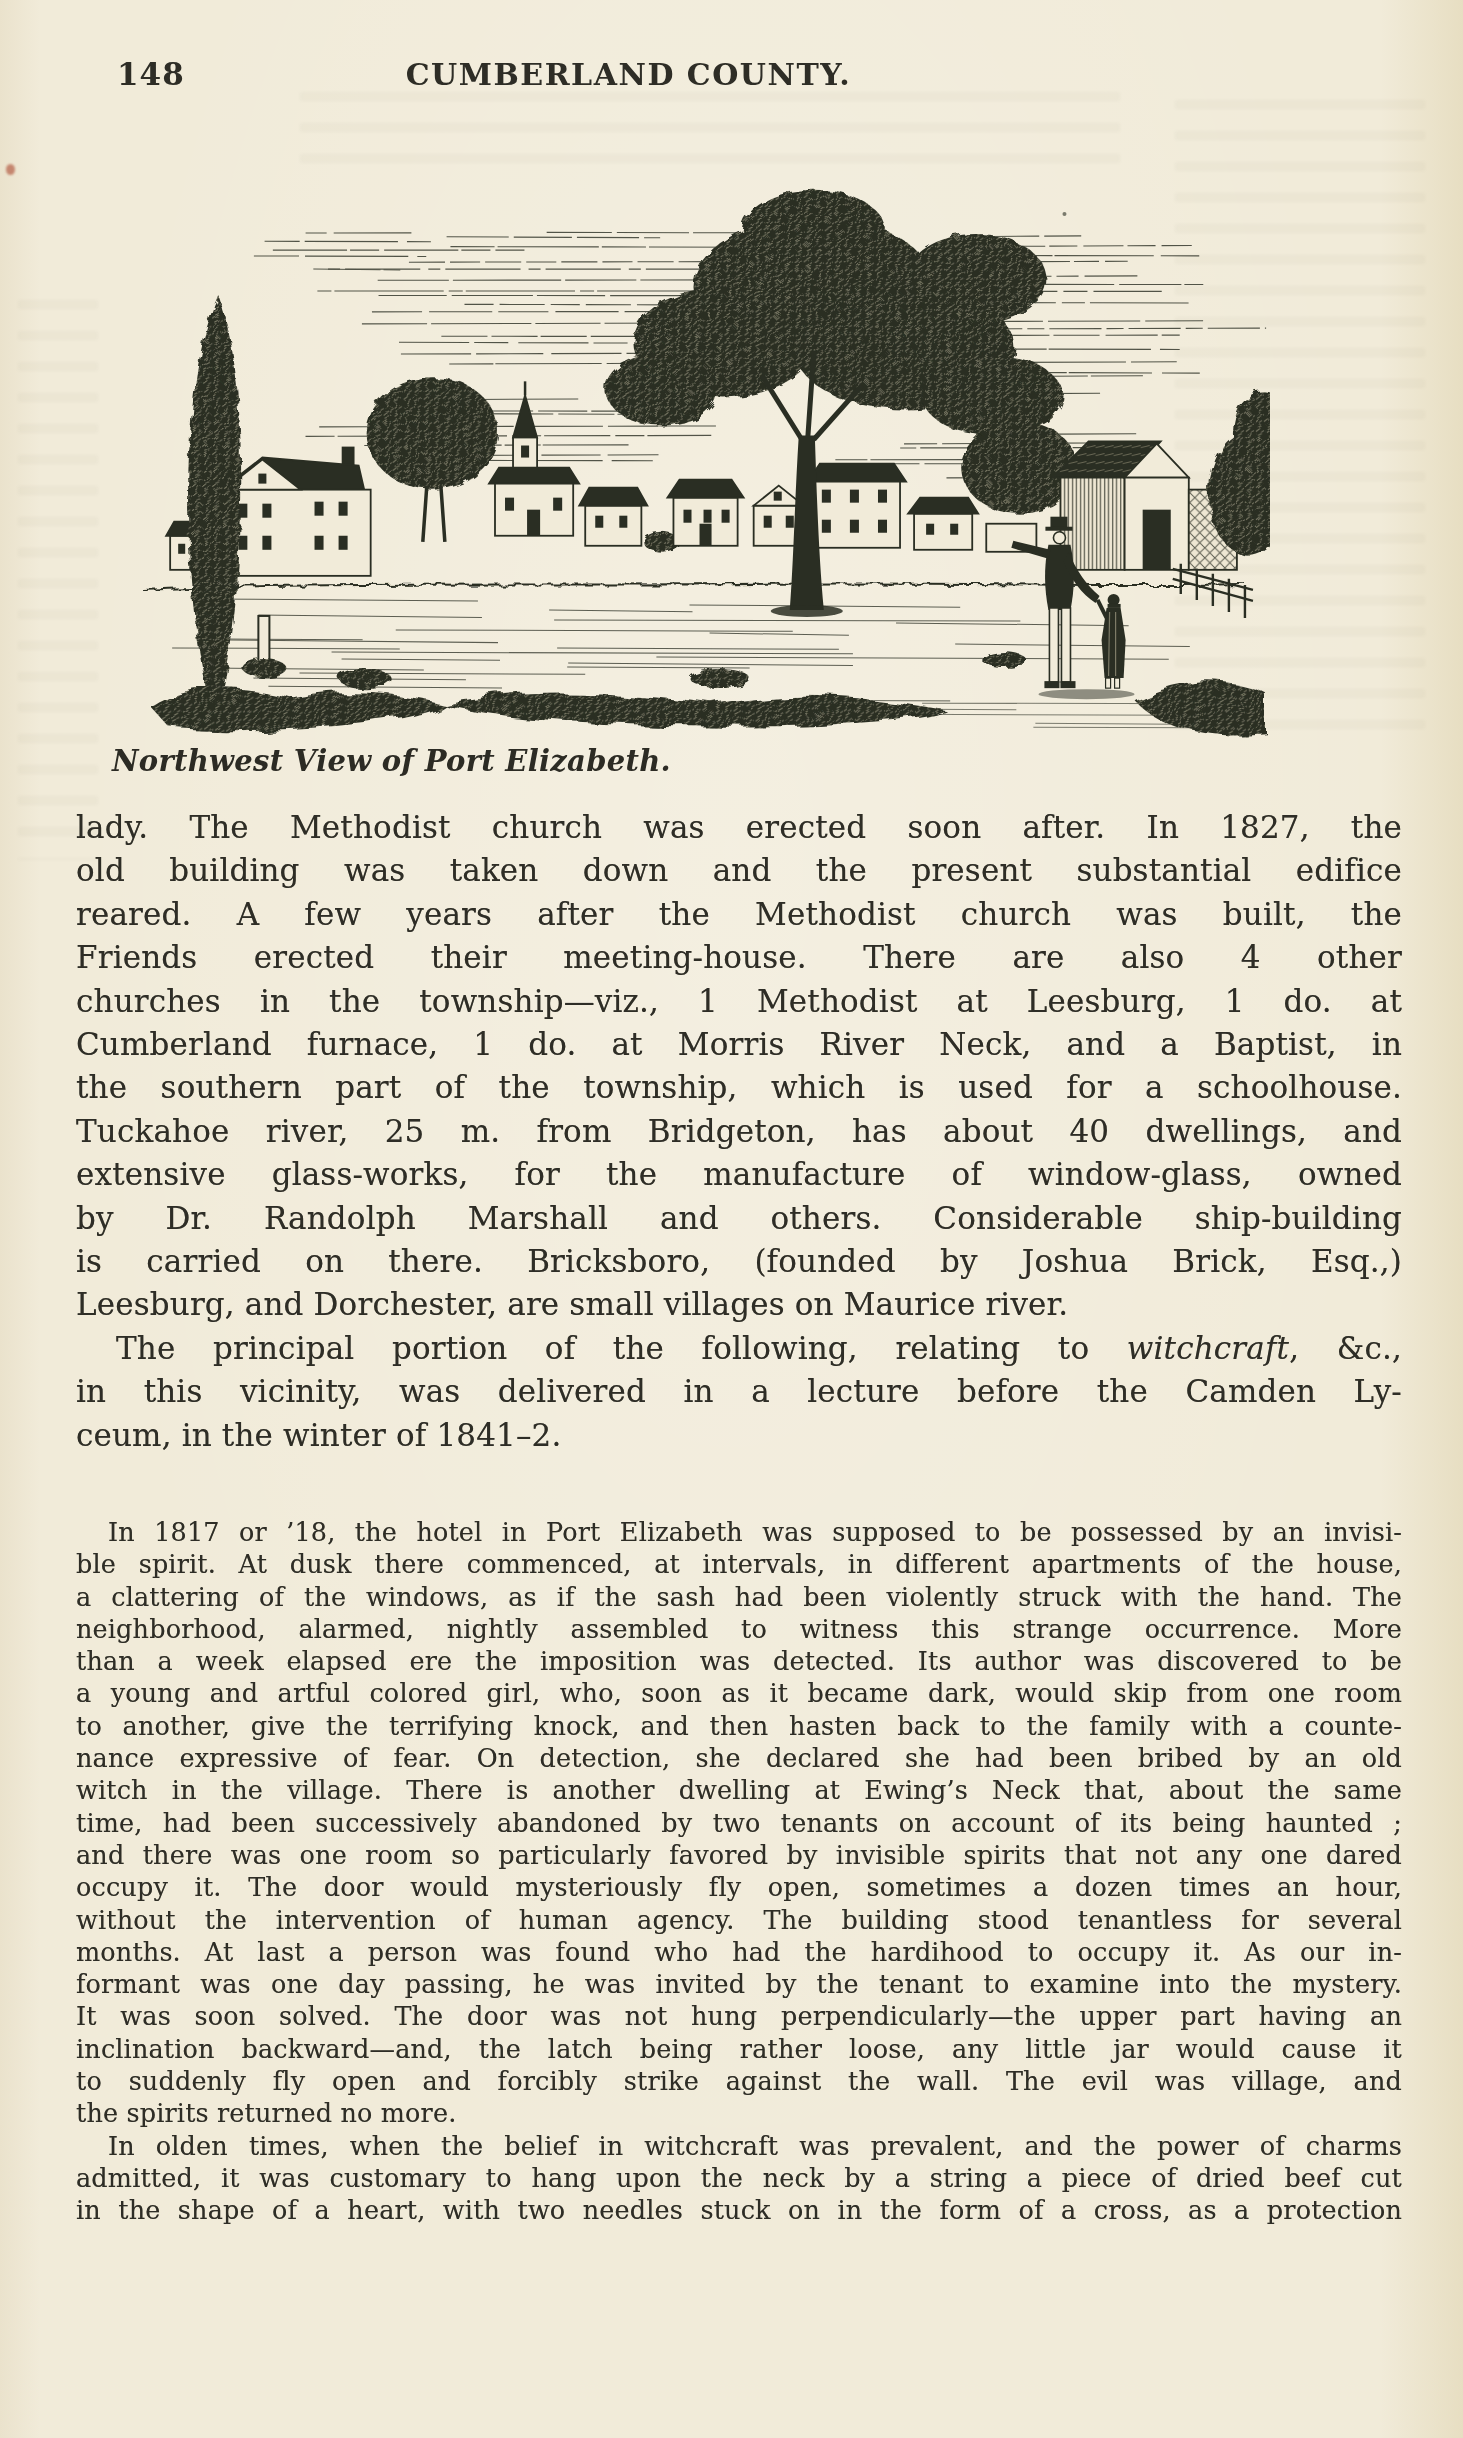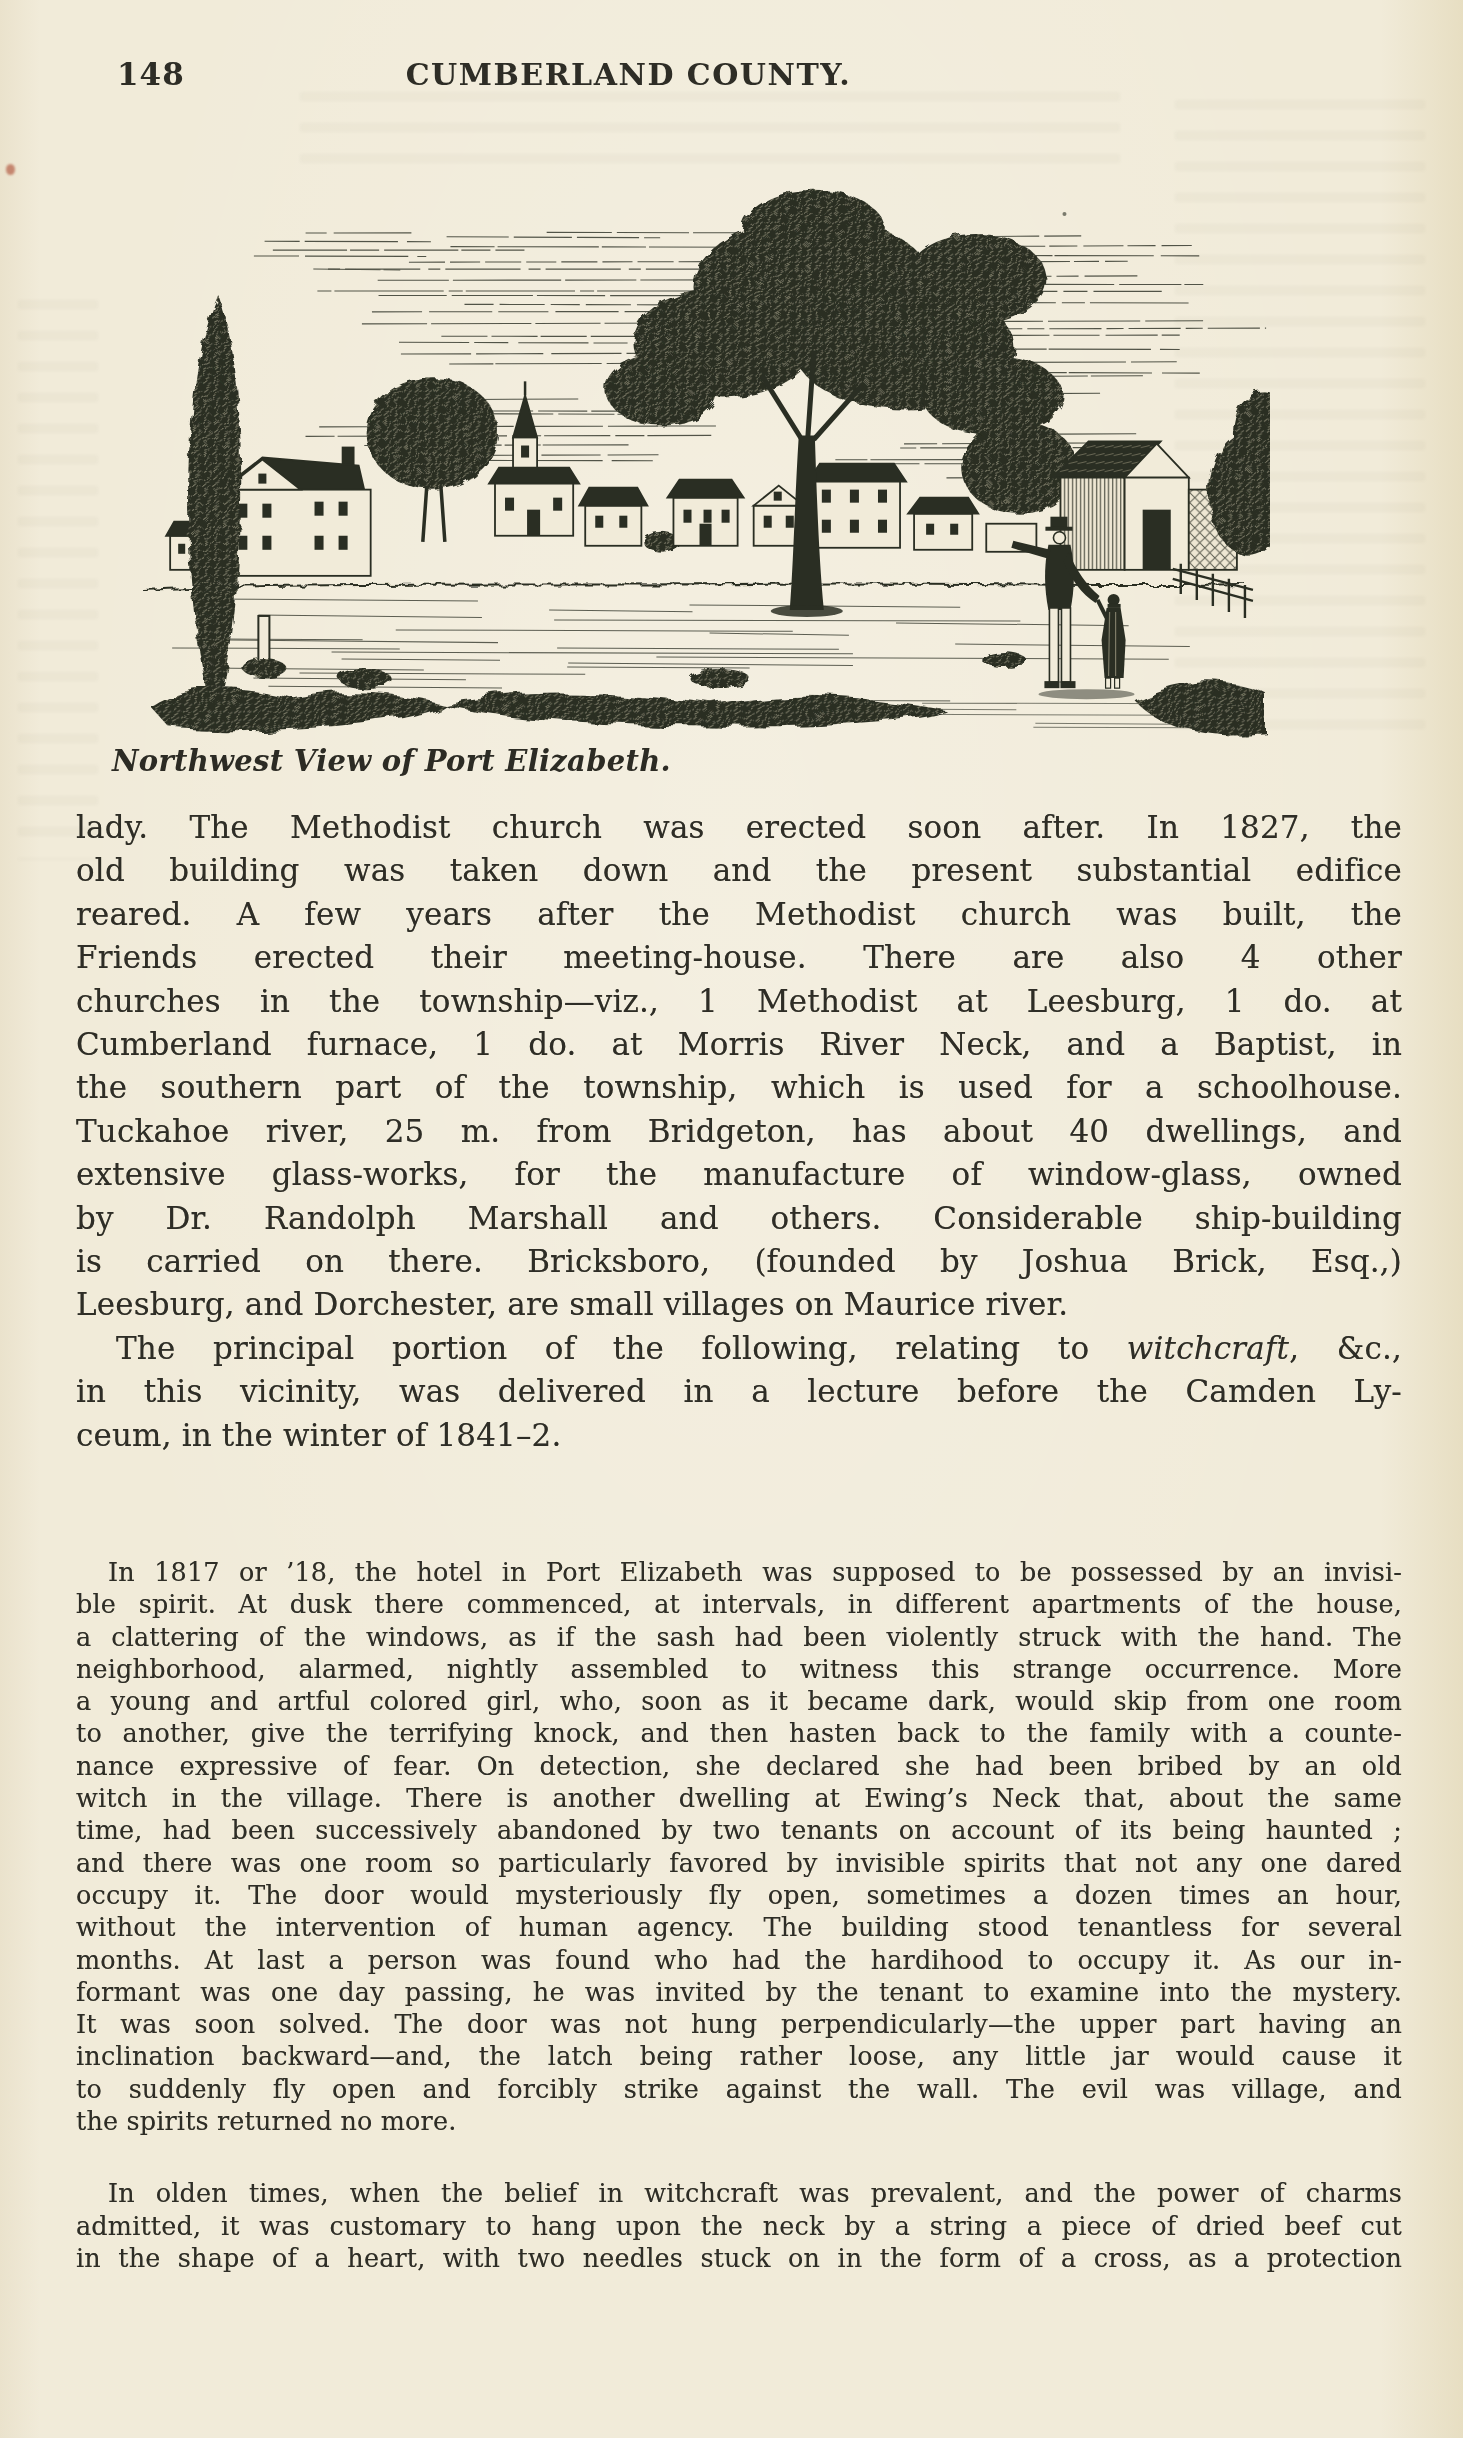--- a/index.html
+++ b/index.html
@@ -44,21 +44,21 @@
   #main-lines{top:806px;font-size:31px;line-height:43.4px;}
   #fine-lines{top:1516px;font-size:25.5px;line-height:32.3px;}
   .line{
     text-align:justify;
     text-align-last:justify;
     white-space:normal;
     letter-spacing:.15px;
   }
   .line.flush{text-align-last:left;}
   #main-lines .line.indent{text-indent:40px;}
-  #fine-lines .line.indent{text-indent:32px;margin-top:40px;}
+  #fine-lines .line.indent{text-indent:32px;}
   .line i{font-style:italic;}
   
   .ghost{
     position:absolute;
     opacity:.35;
     filter:blur(1.6px);
     background:repeating-linear-gradient(to bottom,
       rgba(104,100,74,.12) 0 9px, rgba(104,100,74,0) 9px 31px);
     pointer-events:none;
   }
@@ -359,20 +359,21 @@
       <div class="line flush"><span>Leesburg, and Dorchester, are small villages on Maurice river.</span></div>
       <div class="line indent"><span>The principal portion of the following, relating to </span><i>witchcraft</i><span>, &amp;c.,</span></div>
       <div class="line"><span>in this vicinity, was delivered in a lecture before the Camden Ly-</span></div>
       <div class="line flush"><span>ceum, in the winter of 1841–2.</span></div>
     </div>
   <div class="textblock" id="fine-lines">
       <div class="line indent"><span>In 1817 or ’18, the hotel in Port Elizabeth was supposed to be possessed by an invisi-</span></div>
       <div class="line"><span>ble spirit.  At dusk there commenced, at intervals, in different apartments of the house,</span></div>
       <div class="line"><span>a clattering of the windows, as if the sash had been violently struck with the hand.  The</span></div>
       <div class="line"><span>neighborhood, alarmed, nightly assembled to witness this strange occurrence.  More</span></div>
+      <div class="line"><span>than a week elapsed ere the imposition was detected.  Its author was discovered to be</span></div>
       <div class="line"><span>a young and artful colored girl, who, soon as it became dark, would skip from one room</span></div>
       <div class="line"><span>to another, give the terrifying knock, and then hasten back to the family with a counte-</span></div>
       <div class="line"><span>nance expressive of fear.  On detection, she declared she had been bribed by an old</span></div>
       <div class="line"><span>witch in the village.  There is another dwelling at Ewing’s Neck that, about the same</span></div>
       <div class="line"><span>time, had been successively abandoned by two tenants on account of its being haunted ;</span></div>
       <div class="line"><span>and there was one room so particularly favored by invisible spirits that not any one dared</span></div>
       <div class="line"><span>occupy it.  The door would mysteriously fly open, sometimes a dozen times an hour,</span></div>
       <div class="line"><span>without the intervention of human agency.  The building stood tenantless for several</span></div>
       <div class="line"><span>months.  At last a person was found who had the hardihood to occupy it.  As our in-</span></div>
       <div class="line"><span>formant was one day passing, he was invited by the tenant to examine into the mystery.</span></div>

